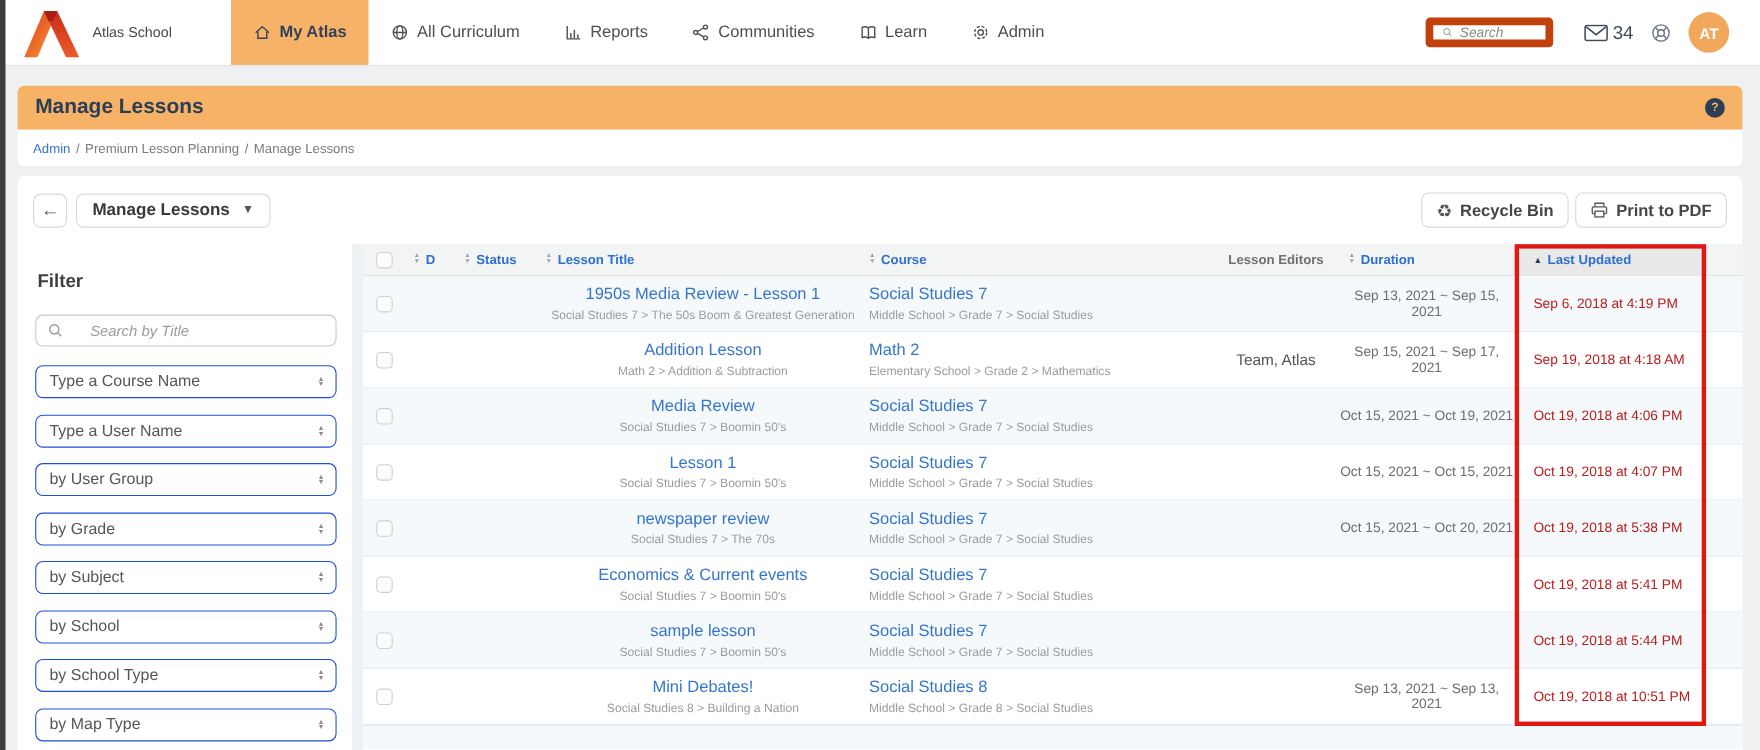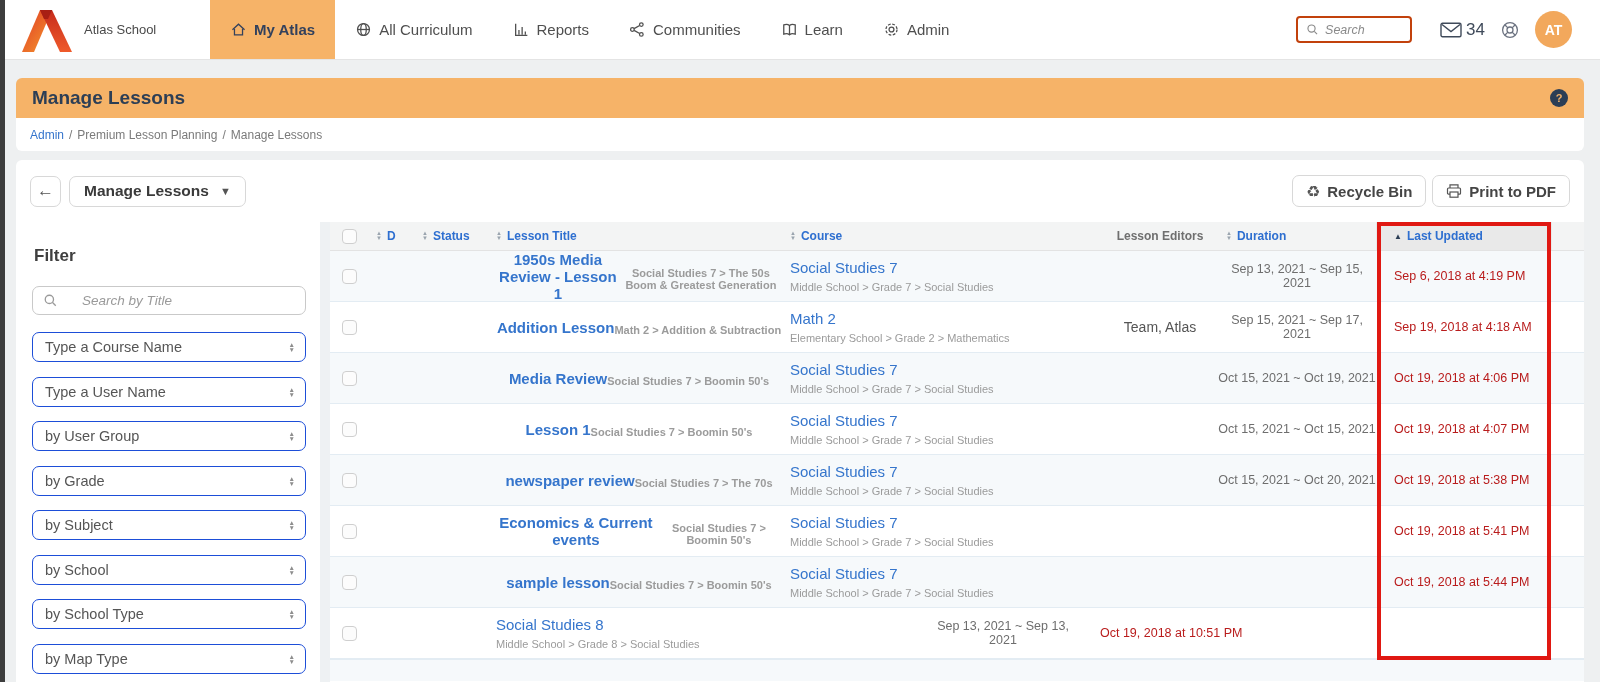--- a/index.html
+++ b/index.html
@@ -17,21 +17,21 @@
   .brand { display:flex; align-items:center; padding-left:18px; width:210px; }
   .brand-logo { width:58px; height:48px; margin-right:8px; }
   .brand-name { font-size:13px; color:#4a4a4a; }
   .nav-items { display:flex; align-items:stretch; }
   .nav-item { display:flex; align-items:center; gap:7px; padding:0 20px; font-size:15px; color:#4f4f4f; cursor:pointer; }
   .nav-item .nicon { display:flex; align-items:center; }
   .nav-item.active { background:#f6b368; color:#33415c; font-weight:bold; }
   .nav-item svg { stroke:#4f4f4f; }
   .nav-item.active svg { stroke:#33415c; }
   .nav-right { margin-left:auto; display:flex; align-items:center; gap:16px; padding-right:28px; }
-  .nav-search { width:116px; height:27px; border:2px solid #c2410c; border-radius:4px; display:flex; align-items:center; padding:0 8px; gap:6px; background:#fff; }
+  .nav-search { width:116px; height:27px; border:7px solid #c2410c; border-radius:4px; display:flex; align-items:center; padding:0 8px; gap:6px; background:#fff; }
   .nav-search input { border:none; outline:none; width:70px; font-size:12.5px; font-style:italic; color:#555; font-family:"Liberation Sans",sans-serif; background:transparent; }
   .nav-search input::placeholder { color:#8a8a8a; font-style:italic; }
   .mail-group { display:flex; align-items:center; gap:4px; color:#3f4a5a;margin-left:12px; }
   .mail-count { font-size:17px; color:#3f4a5a; }
   .avatar { width:37px; height:37px; border-radius:50%; background:#f2a85c; color:#fff; font-weight:bold; font-size:14px; display:flex; align-items:center; justify-content:center; }
 
   
   .banner { margin:18px 16px 0 16px; height:40px; background:#f6b368; border-radius:6px 6px 0 0; display:flex; align-items:center; padding:0 16px; }
   .banner-title { font-size:19px; font-weight:bold; color:#2c3e55; }
   .banner-help { margin-left:auto; width:18px; height:18px; border-radius:50%; background:#2c3e55; color:#f6b368; font-size:11px; font-weight:bold; display:flex; align-items:center; justify-content:center; cursor:pointer; }
@@ -76,21 +76,21 @@
   .col-title { width:294px; flex:none; padding-left:8px; }
   .col-course { width:320px; flex:none; padding-left:8px; }
   .col-editors { width:116px; flex:none; }
   .col-duration { width:158px; flex:none; padding-left:8px; }
   .col-updated { width:176px; flex:none; padding-left:18px; }
   .th.col-updated { background:#e9e9e9; height:100%; }
 
   .tbody { flex:1; overflow:hidden; }
   .trow { height:51px; display:flex; align-items:center; border-bottom:1px solid #e3ecf3; }
   .trow.stripe { background:#f6f9fb; }
-  .cell-title { display:flex; align-items:center; justify-content:center; text-align:center;font-weight:bold; }
+  .cell-title { display:flex; flex-direction:column; align-items:center; justify-content:center; text-align:center; }
   .cell-course { display:flex; flex-direction:column; justify-content:center; }
   .lesson-link, .course-link { color:#3575cc; font-size:15px; text-decoration:none; cursor:pointer; }
   .sub-path { color:#9b9b9b; font-size:11px; margin-top:5px; }
   .cell-editors { justify-content:center; text-align:center; font-size:14px; color:#555; }
   .cell-duration { justify-content:center; text-align:center; font-size:12.5px; color:#6e6e6e; padding-left:0; }
   .cell-updated { font-size:12.5px; color:#b91c1c; }
   .checkbox { width:15px; height:15px; border:1.5px solid #cfcfcf; border-radius:4px; background:#fcfcfc; cursor:pointer; }
   .partial-row { height:22px; background:#f6f9fb; border-top:1px solid #e3ecf3; }
 
   
@@ -514,20 +514,24 @@
     <div class="col-duration cell-duration"><span class="rv-duration"></span></div>
     <div class="col-updated cell-updated"><span class="rv-updated">Oct 19, 2018 at 5:44 PM</span></div>
   </div>
 
   <div class="trow">
     <div class="col-check">
               <div class="checkbox"></div>
             </div>
     <div class="col-d"><span class="rv-d"></span></div>
     <div class="col-status"><span class="rv-status"></span></div>
+    <div class="col-title cell-title">
+      <a class="lesson-link rv-title">Mini Debates!</a>
+      <span class="sub-path rv-title-path">Social Studies 8 &gt; Building a Nation</span>
+    </div>
     <div class="col-course cell-course">
       <a class="course-link rv-course">Social Studies 8</a>
       <span class="sub-path rv-course-path">Middle School &gt; Grade 8 &gt; Social Studies</span>
     </div>
     <div class="col-editors cell-editors"><span class="rv-editors"></span></div>
     <div class="col-duration cell-duration"><span class="rv-duration">Sep 13, 2021 ~ Sep 13, 2021</span></div>
     <div class="col-updated cell-updated"><span class="rv-updated">Oct 19, 2018 at 10:51 PM</span></div>
   </div>
 <div class="partial-row"></div>
         </div>

